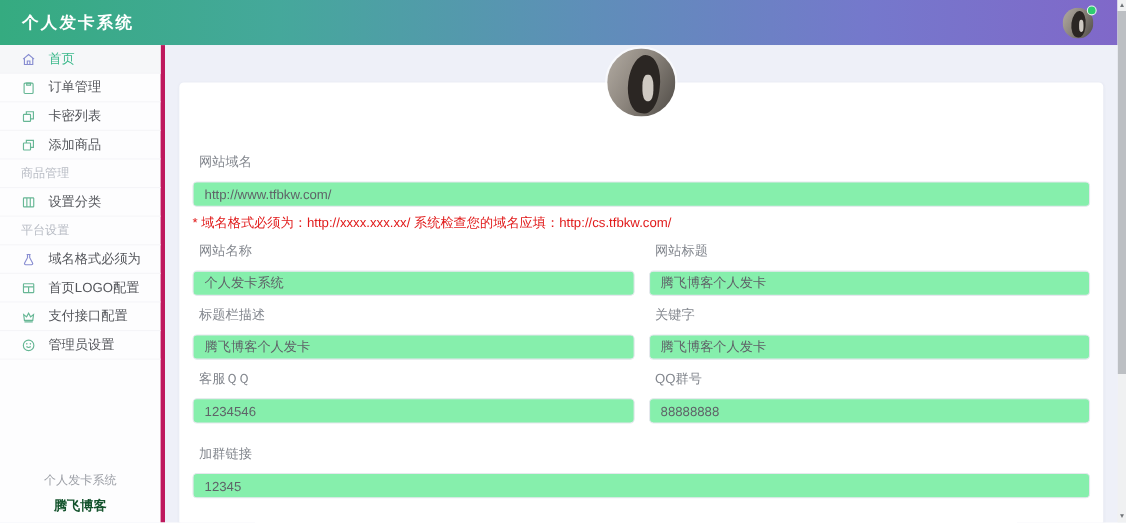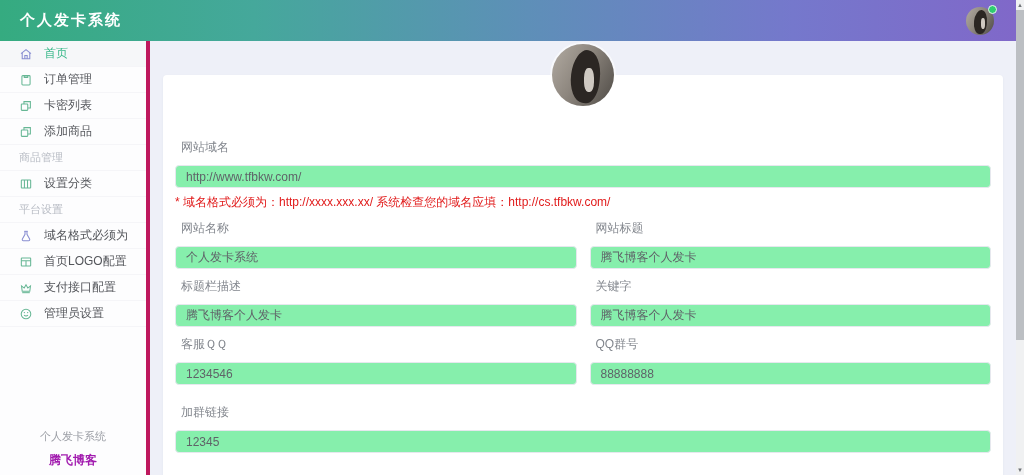--- a/index.html
+++ b/index.html
@@ -59,21 +59,21 @@
   .menu-item { padding-left:19px; gap:11px; cursor:pointer; }
   .menu-item .mi-label { font-size:12px; color:#54565b; }
   .menu-item.active { background:#f6f7f9; }
   .menu-item.active .mi-label { color:#3cb98c; }
   .menu-section { padding-left:19px; font-size:11px; color:#b8bcc4; }
   .mi-icon { width:14px; height:14px; flex:0 0 14px; color:#67b795; }
   .mi-icon.purple { color:#888dd1; }
   .mi-icon svg { width:14px; height:14px; display:block; }
   .sidebar-footer { position:absolute; left:0; bottom:6px; width:100%; text-align:center; }
   .sf-line1 { font-size:11px; color:#9b9ea5; margin-bottom:8px; }
-  .sf-line2 { font-size:12px; font-weight:bold; color:#a21caf; cursor:pointer; }
+  .sf-line2 { font-size:12px; font-weight:bold; color:#14532d; cursor:pointer; }
 
   
   .main { position:absolute; left:150px; top:41px; width:866px; height:318px; background:#eef0f8; }
   .card {
     position:absolute; left:13px; right:13px; top:34px; height:520px;
     background:#ffffff; border-radius:4px; box-shadow:0 1px 3px rgba(40,50,90,.05);
   }
   .card-avatar {
     position:absolute; left:50%; top:-31px; transform:translateX(-50%);
     width:62px; height:62px; border-radius:50%; overflow:hidden; z-index:2;

